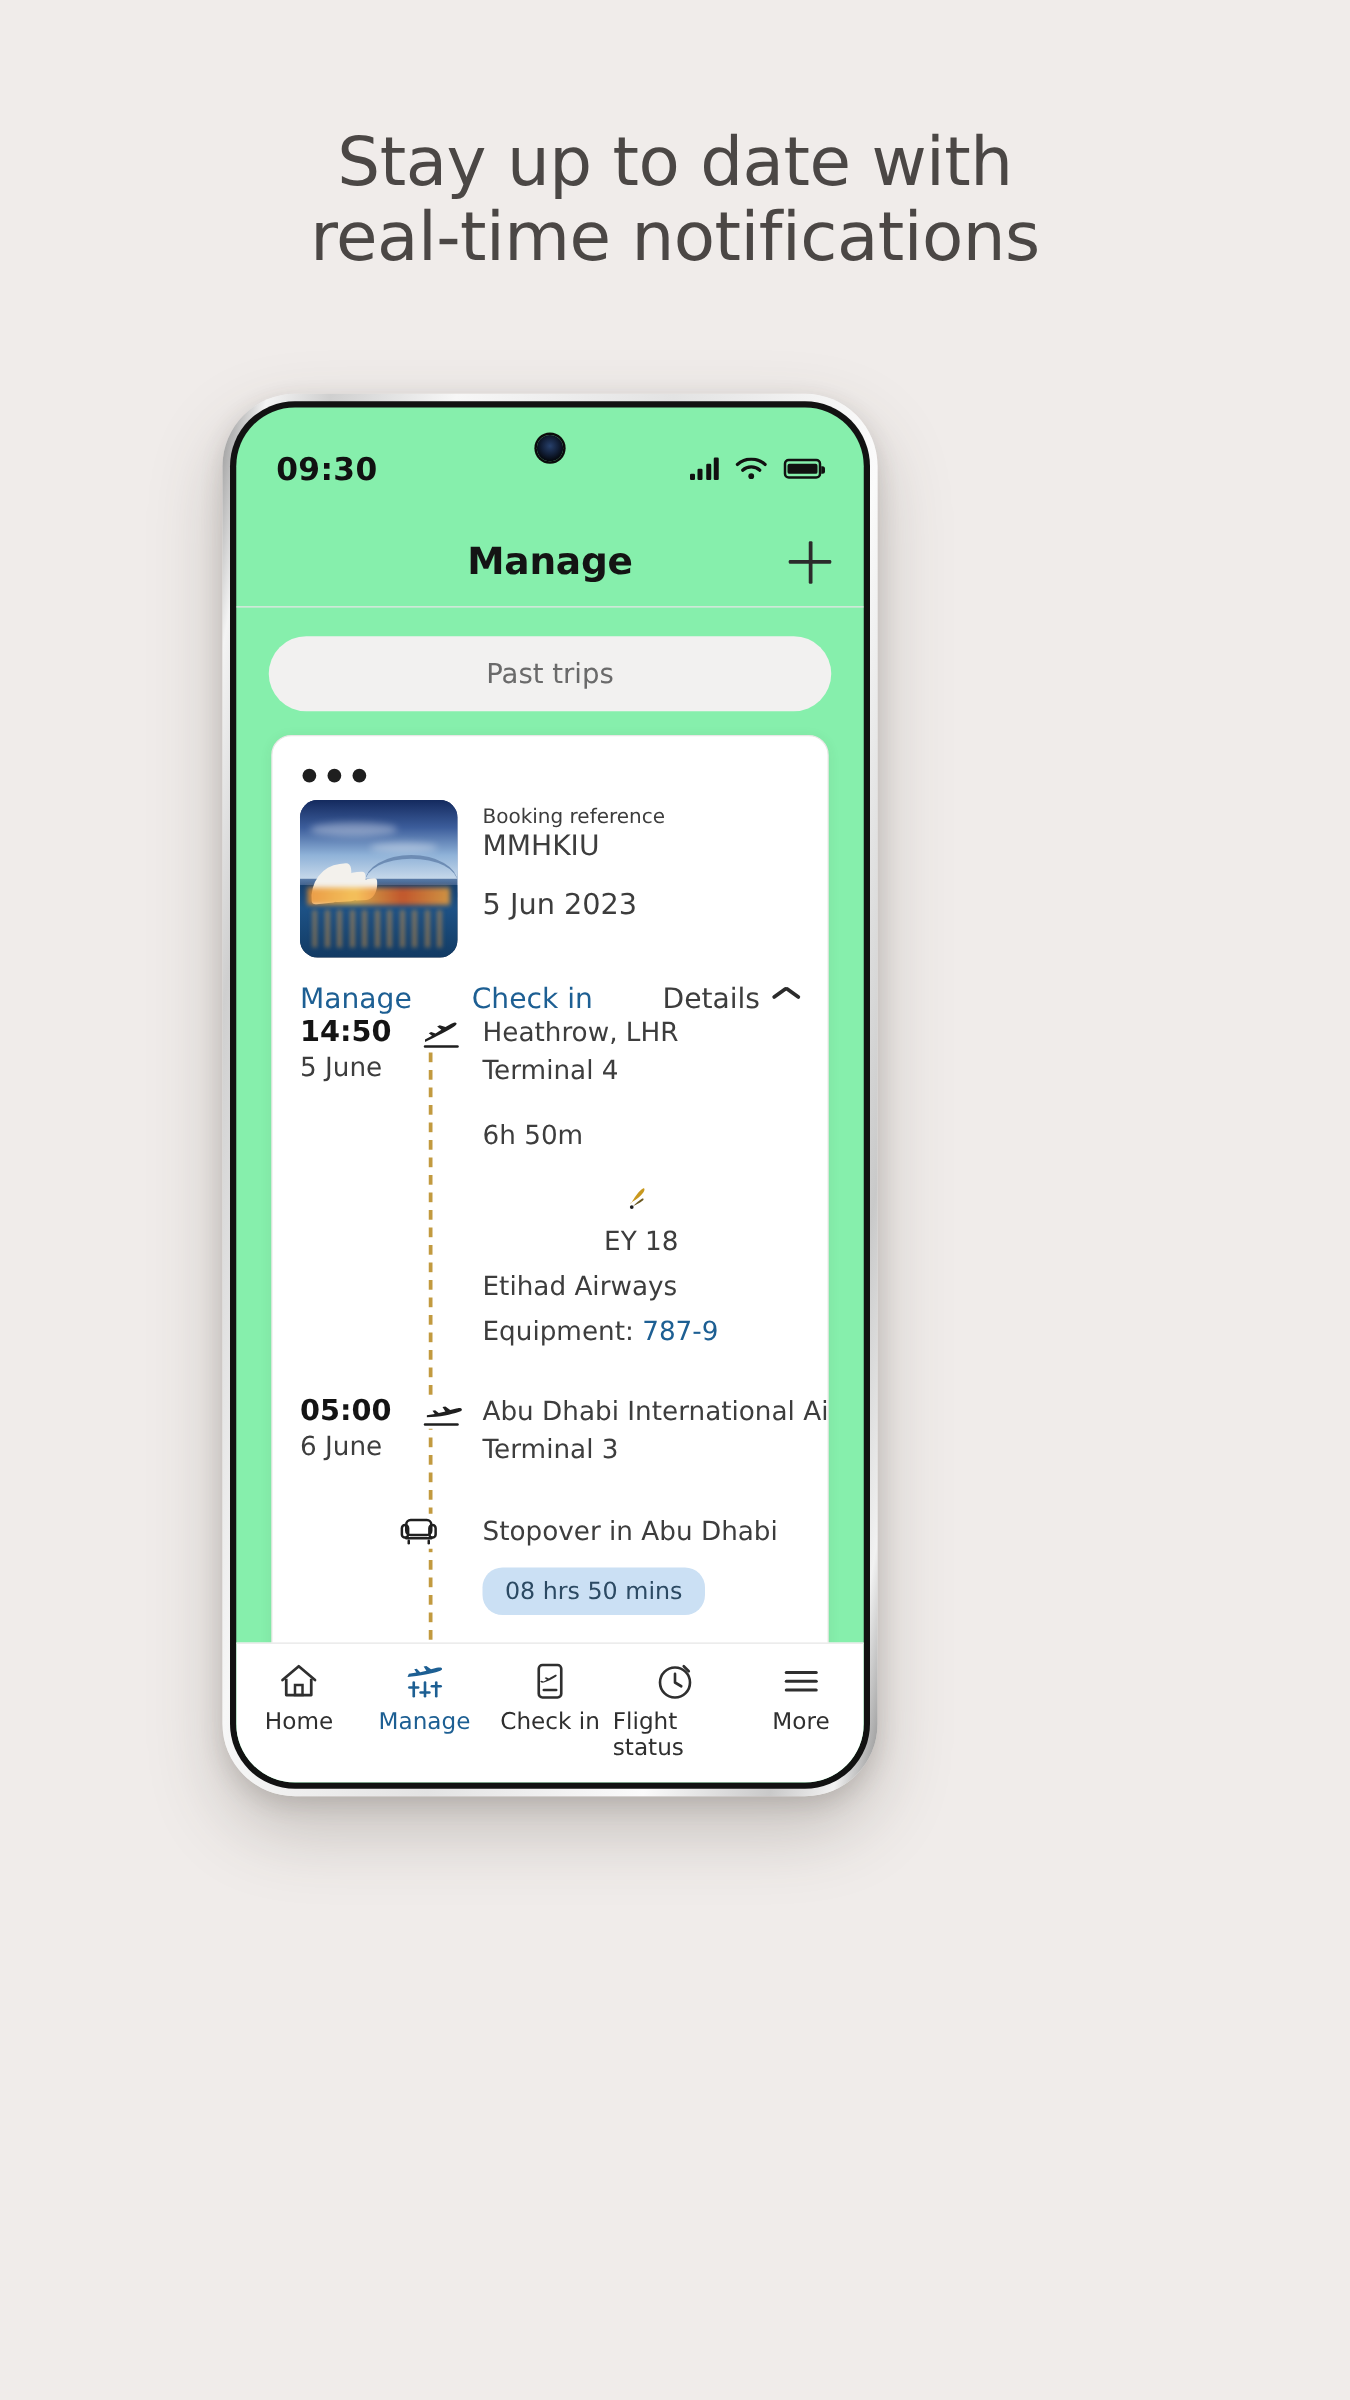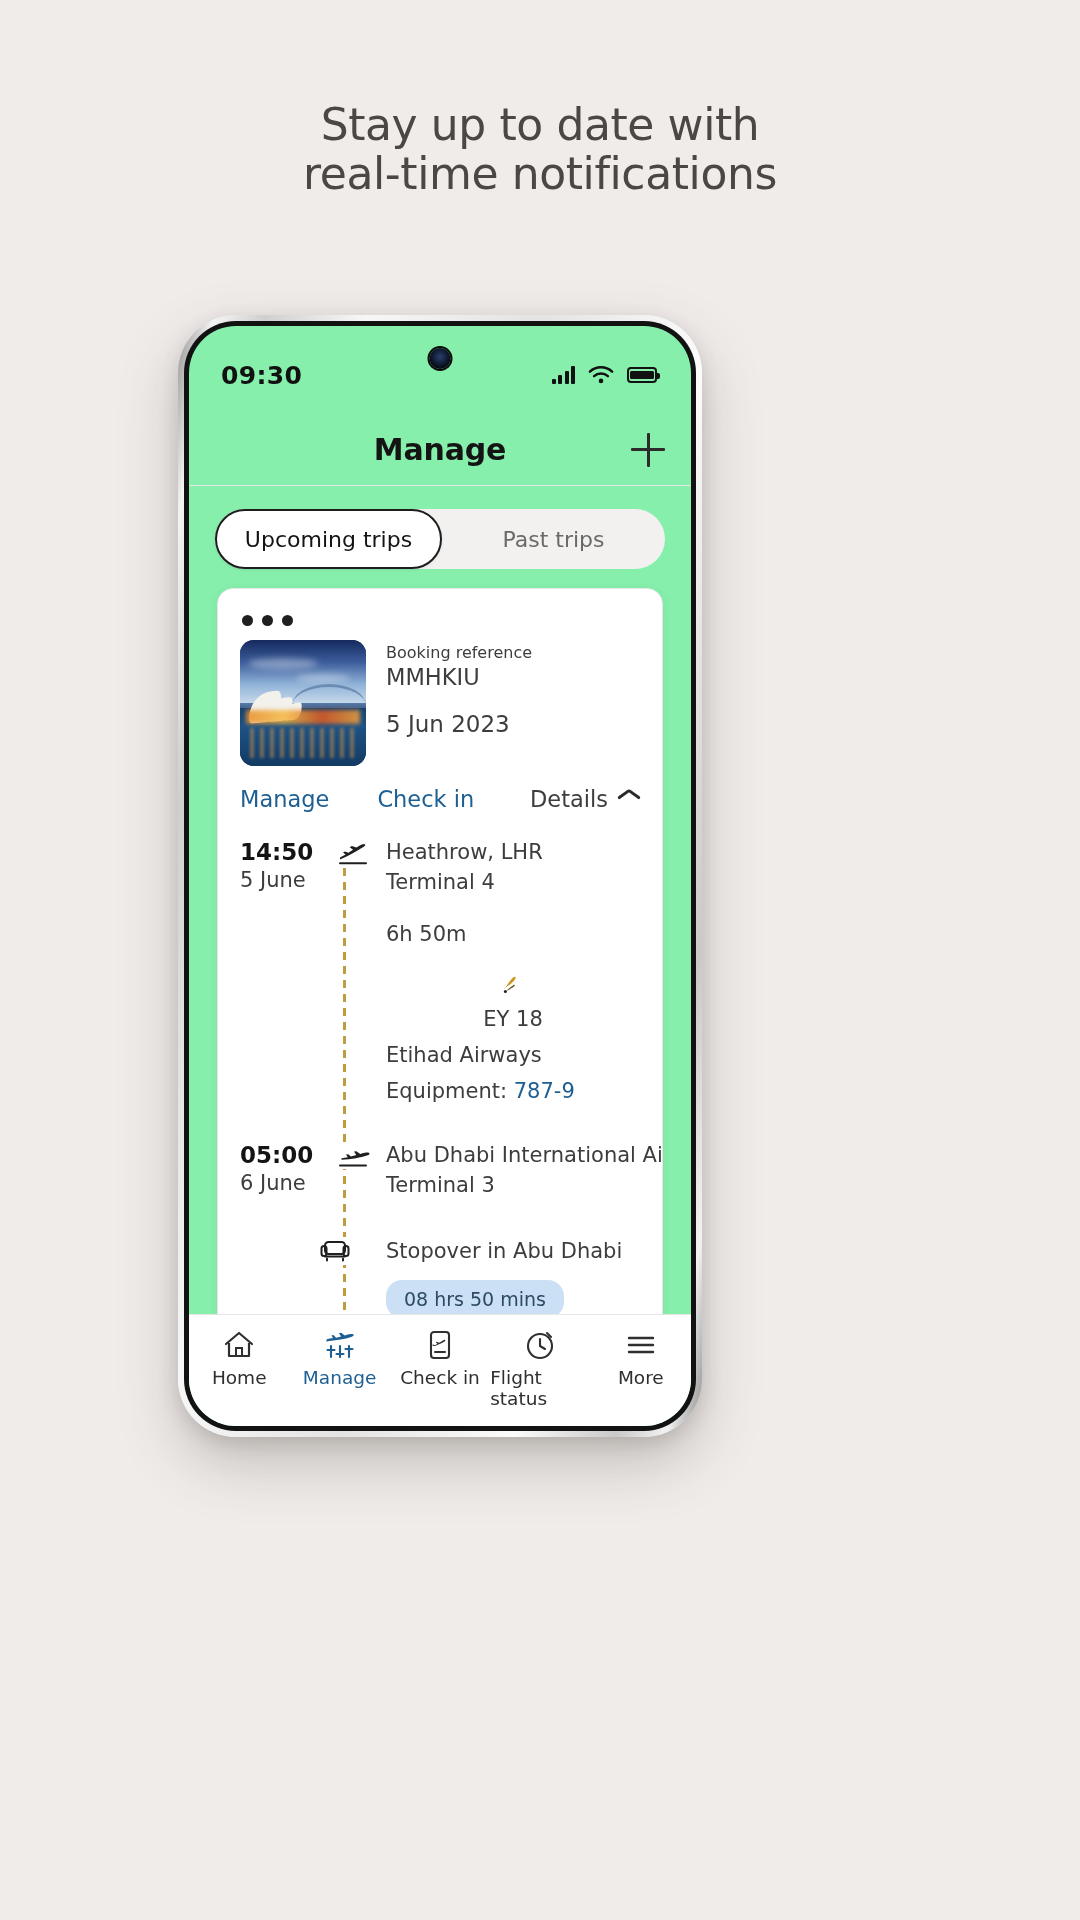--- a/index.html
+++ b/index.html
@@ -11,21 +11,21 @@
     overflow: hidden;
     position: relative;
   }
 
   
   .headline {
     position: absolute;
     top: 100px; left: 0; width: 1080px;
     text-align: center;
     font-family: "DejaVu Sans", sans-serif;
-    font-size: 44px;
+    font-size: 54px;
     line-height: 1.12;
     color: #4b4745;
     font-weight: 400;
     letter-spacing: -0.4px;
   }
   .headline span { display: block; }
 
   
   .phone {
     position: absolute;
@@ -209,21 +209,21 @@
   .details-wrap { margin-left: auto; display: flex; align-items: center; gap: 10px; }
   .details-txt { font-size: 22.5px; color: #3d3d3d; }
   .chev { width: 22px; height: 12px; position: relative; }
   .chev::before, .chev::after {
     content: ""; position: absolute; top: 4px; width: 14px; height: 2.6px; background: #2b2b2b; border-radius: 2px;
   }
   .chev::before { left: 0; transform: rotate(-36deg); transform-origin: left center; }
   .chev::after { right: 0; transform: rotate(36deg); transform-origin: right center; }
 
   
-  .itin { position: relative; margin-top: 26px; }
+  .itin { position: relative; }
   .timeline {
     position: absolute; left: 103px; top: 16px; bottom: 0; width: 3px;
     background-image: linear-gradient(#c29a3f 55%, rgba(255,255,255,0) 0%);
     background-size: 3px 14px;
     background-repeat: repeat-y;
   }
   .seg-row { display: flex; position: relative; }
   .col-time { width: 90px; flex: 0 0 90px; }
   .t-time { font-size: 23px; font-weight: 700; color: #141414; line-height: 1.25; }
   .t-date { font-size: 21px; color: #3d3d3d; line-height: 1.3; }
@@ -299,21 +299,20 @@
         </div>
       </div>
 
       <div class="app-header">
         <div class="app-title">Manage</div>
         <div class="plus-btn"></div>
       </div>
 
       <div class="seg-wrap">
         <div class="seg">
-          <div class="seg-item active">Upcoming trips</div>
           <div class="seg-item">Past trips</div>
         </div>
       </div>
 
       <div class="card">
 
         <div class="dots">
             <i></i>
             <i></i>
             <i></i>

